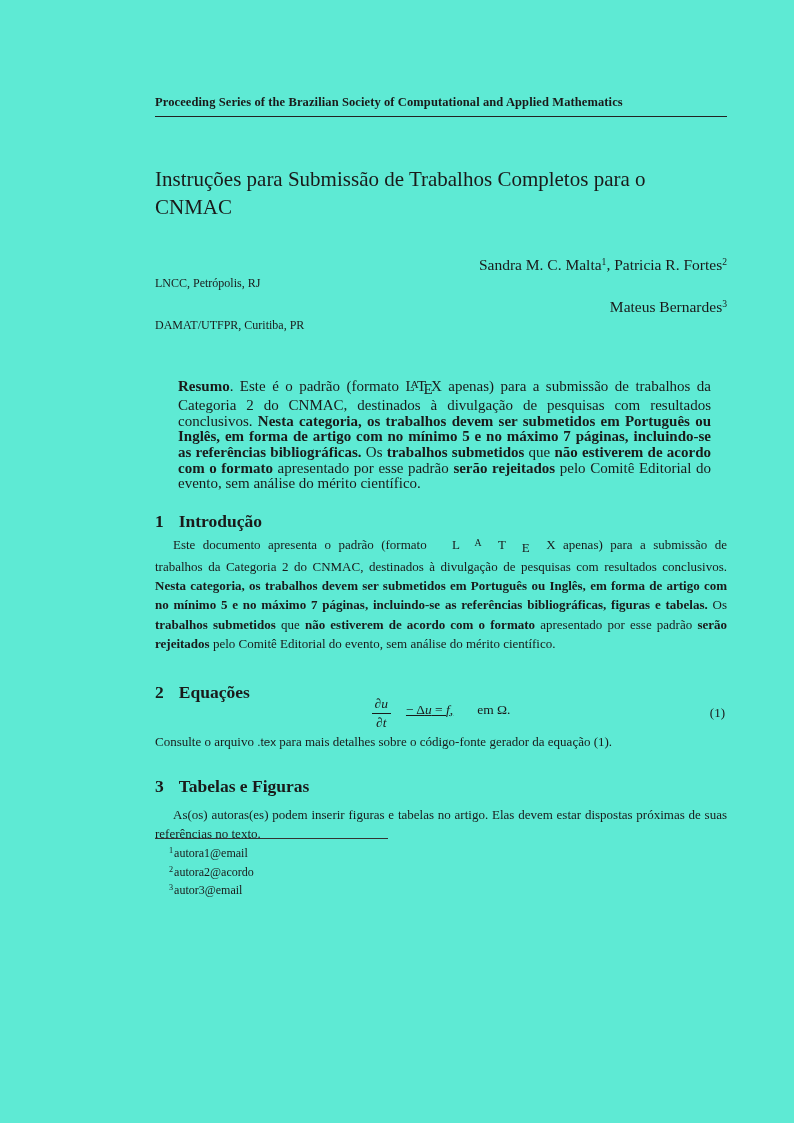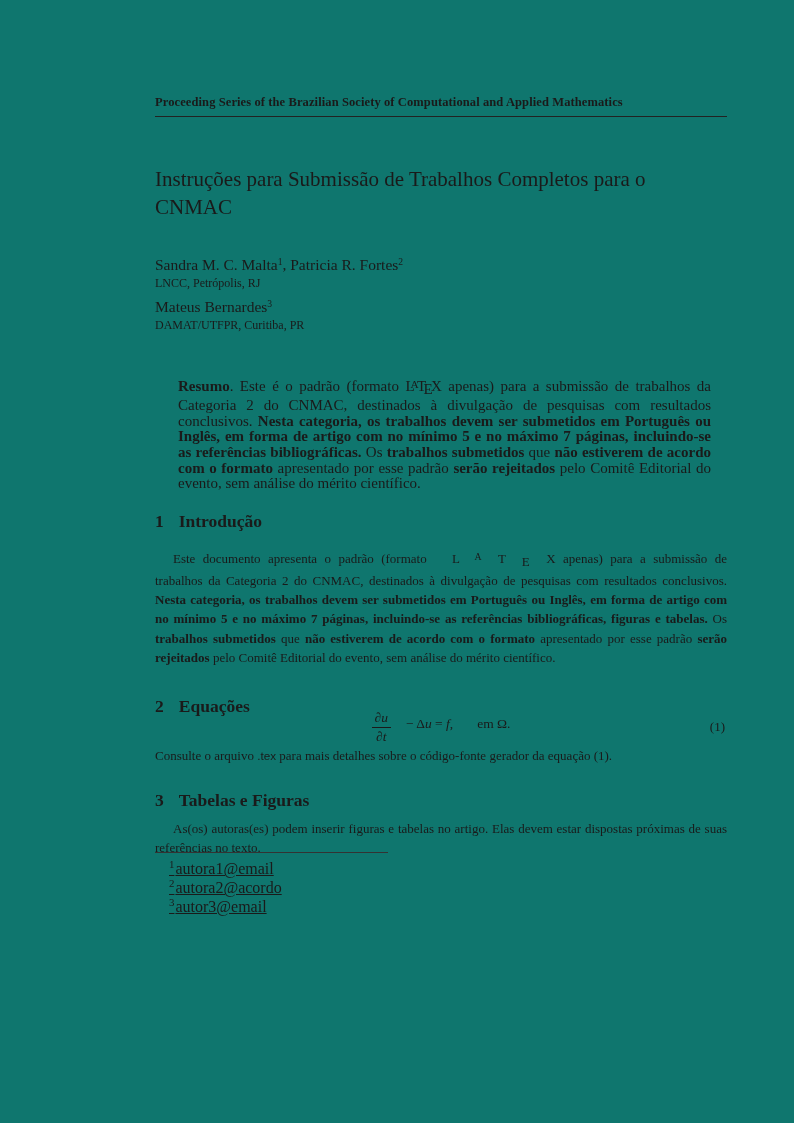--- a/index.html
+++ b/index.html
@@ -1,61 +1,61 @@
 <!DOCTYPE html>
 <html><head>
 <meta charset="utf-8">
 <style>
   html,body { margin:0; padding:0; background:#ffffff; }
   .page {
     position:relative;
     width:794px; height:1123px;
-    background:#0f766e;
+    background:#5eead4;
     color:#1a1a1a;
     font-family:"Liberation Serif","DejaVu Serif",serif;
     overflow:hidden;
   }
   .column {
     position:absolute;
     left:155px; top:0;
     width:572px;
     padding-top:94px;
   }
   .running-header {
     font-size:12.5px; font-weight:bold; line-height:16px;
     white-space:nowrap; letter-spacing:0.1px;
   }
   .header-rule { margin-top:6px; border-top:1.6px solid #222; height:0; }
   .title {
     margin:48px 0 0 0; padding:0;
     font-size:21px; font-weight:normal; line-height:28px;
   }
   .authors { margin-top:31px; }
-  .author-name { font-size:15.5px; line-height:20px; }
+  .author-name { font-size:15.5px; line-height:20px;text-align:right; }
   .author-name.second { margin-top:2px; }
   .affil { font-size:12px; line-height:17px; }
   .abstract {
     margin:43px 16px 0 23px;
     font-size:15px; line-height:15.7px;
     text-align:justify;
   }
   .abs-p { margin:0; }
   .abs-p.keywords { margin-top:9px; }
   .section-heading {
     font-size:17.5px; font-weight:bold; line-height:23px;
   }
   .sec-num { margin-right:15px; }
   #s1h { margin-top:18px; }
   #s2h { margin-top:28px; }
   #s3h { margin-top:24px; }
   .body-p {
     margin:0; font-size:13px; line-height:19.2px; text-align:justify;
   }
   .indent { text-indent:18px; }
-  #s1p { margin-top:14px; }
+  #s1p { margin-top:0; }
   #s2p { margin-top:7px; }
   #s2p2 { margin-top:2px; }
   #s3p { margin-top:7px; line-height:19px; }
   .b { font-weight:bold; }
   .i { font-style:italic; }
   .mono { font-family:Liberation Sans, sans-serif; font-size:0.9em; }
   .sup { font-size:0.62em; vertical-align:0.5em; }
   
   .latex { white-space:nowrap; }
   .latex span { display:inline-block; }
@@ -65,28 +65,28 @@
   .equation-row {
     position:relative; text-align:center;
     margin-top:-8px; font-size:13.5px;
   }
   .frac {
     display:inline-block; text-align:center;
     vertical-align:-0.95em; font-style:italic; line-height:1.15;
   }
   .frac-num { display:block; padding:0 3px 1px; border-bottom:1px solid #1a1a1a; }
   .frac-den { display:block; padding:1px 3px 0; }
-  .eq-mid { margin-left:15px; font-style:normal; }
+  .eq-mid { margin-left:15px; font-style:normal;text-decoration:underline; }
   .eq-where { margin-left:24px; }
   .eq-label {
     position:absolute; right:2px; top:50%;
     transform:translateY(-50%); font-size:13px;
   }
   .footnote-rule { width:233px; border-top:1.2px solid #333; height:0; margin-top:-5px; }
-  .footnotes { margin-top:4px; font-size:16px; line-height:15px;text-decoration:underline; }
+  .footnotes { margin-top:4px; font-size:12px; line-height:15px; }
   .footnote { padding-left:14px; }
   .fn-marker { font-size:0.68em; vertical-align:0.55em; margin-right:1px; }
 </style>
 </head>
 <body>
 
 <div class="page">
   <div class="column">
 
     <div class="running-header">Proceeding Series of the Brazilian Society of Computational and Applied Mathematics</div>

